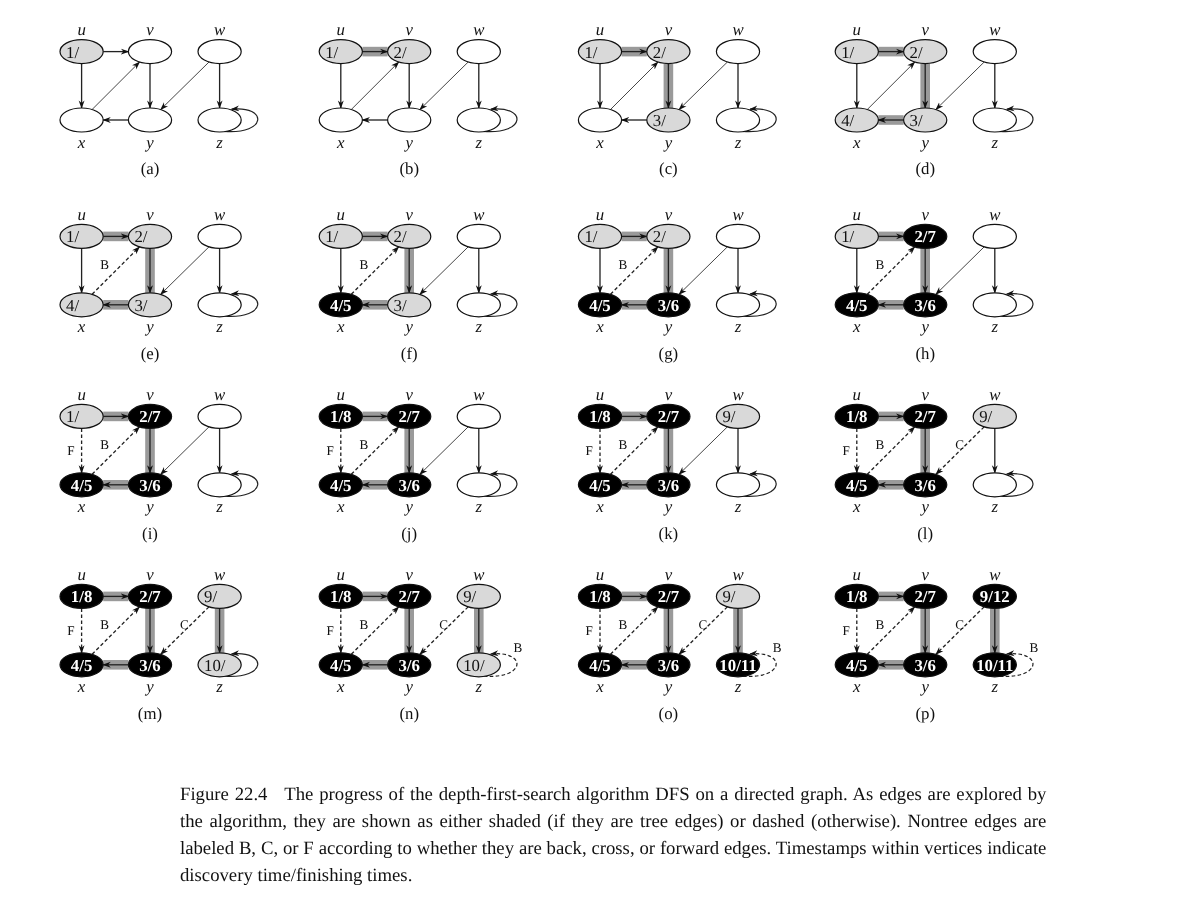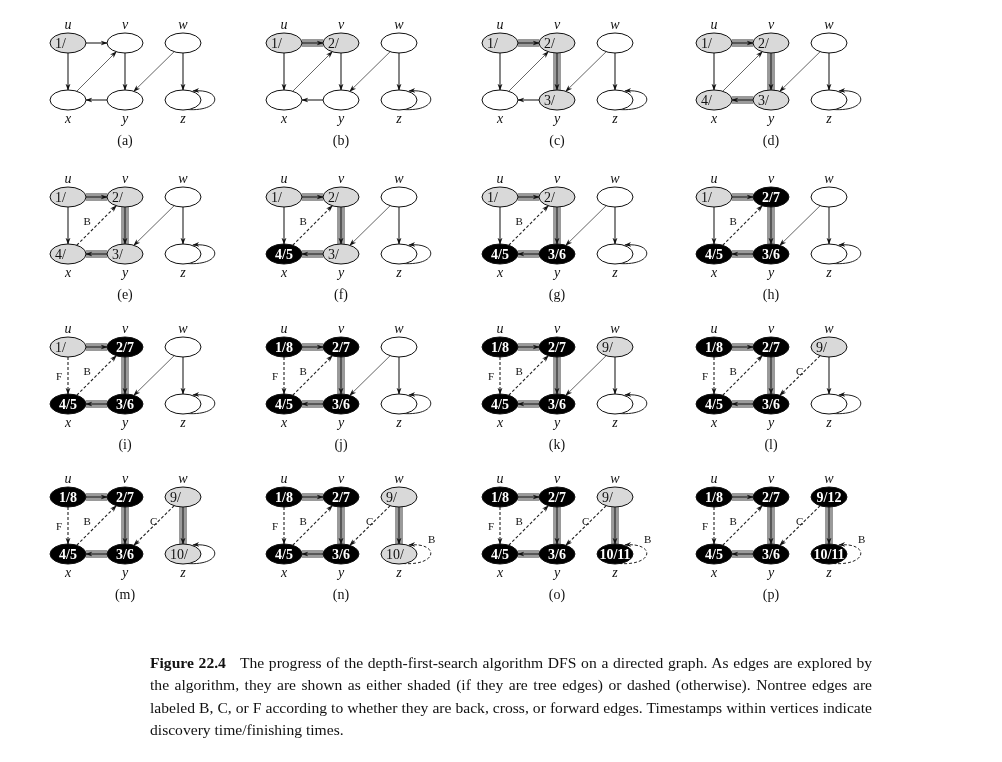--- a/index.html
+++ b/index.html
@@ -1,21 +1,21 @@
 <!DOCTYPE html>
 <html><head>
 <meta charset="utf-8">
 <style>
   html, body { margin: 0; padding: 0; background: #ffffff; }
   body { width: 1002px; height: 762px; position: relative; overflow: hidden;
          font-family: "Liberation Serif", "DejaVu Serif", serif; color: #111; }
   #figure { position: absolute; left: 0; top: 0; width: 1002px; height: 630px; }
   .caption { position: absolute; left: 150px; top: 652px; width: 722px;
              font-size: 15.6px; line-height: 22.4px; text-align: justify; color: #111; }
-  .caption .fig-label { font-weight: bold; margin-right: 14px; }
+  .caption .fig-label { font-weight: normal; margin-right: 14px; }
   svg text { font-family: "Liberation Serif", "DejaVu Serif", serif; }
   .vlabel { font-style: italic; font-size: 14px; fill: #111; }
   .plabel { font-size: 14px; fill: #111; }
   .etext { font-size: 11px; fill: #111; }
   .ntext { font-size: 14px; }
 </style>
 </head>
 <body>
 
 <svg id="figure" width="1002" height="630" viewBox="0 0 1002 630" xmlns="http://www.w3.org/2000/svg">

